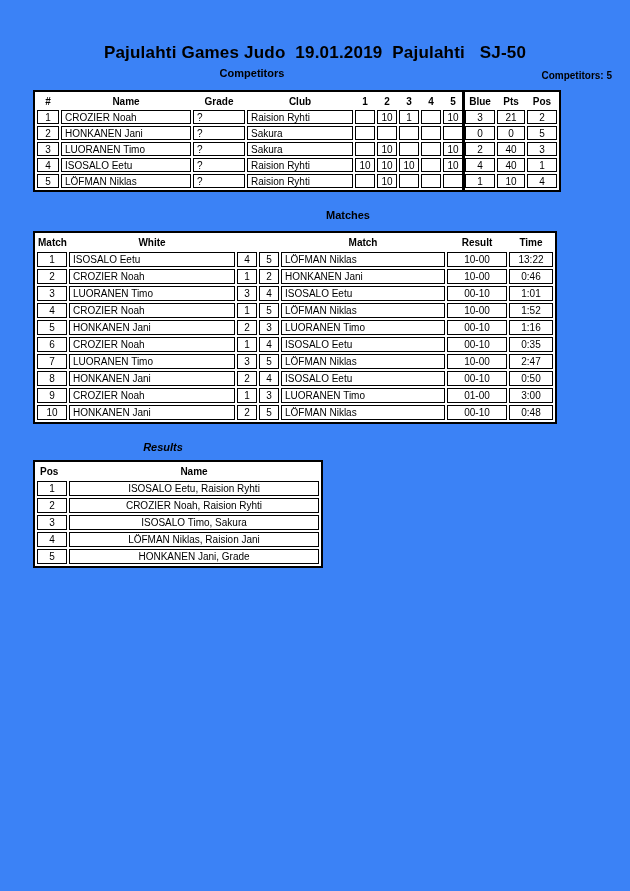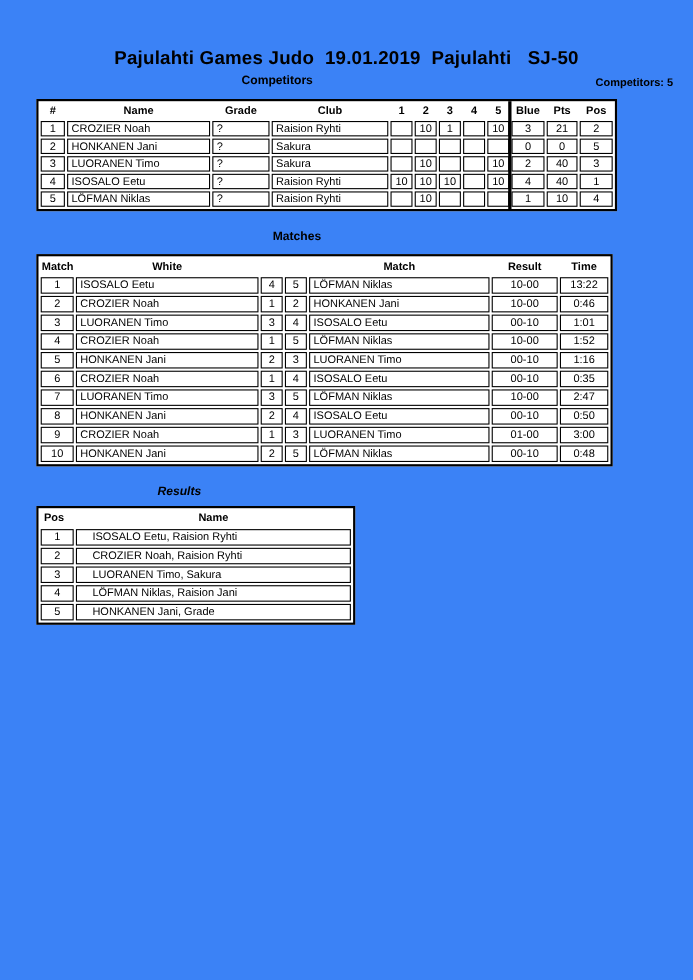--- a/index.html
+++ b/index.html
@@ -25,21 +25,21 @@
     letter-spacing: 0.2px;
   }
   .section-heading {
     position: absolute;
     width: 200px;
     text-align: center;
     font-size: 11px;
     font-weight: bold;
   }
   #heading-competitors { top: 67px; left: 152px; }
-  #heading-matches    { top: 209px; left: 170px; }
+  #heading-matches    { top: 209px; left: 170px; text-align: right; }
   #heading-results    { top: 441px; left: 63px; font-style: italic; }
   .competitors-count {
     position: absolute;
     top: 70px;
     right: 18px;
     font-size: 10px;
     font-weight: bold;
   }
   .tbl-wrap {
     position: absolute;
@@ -76,21 +76,21 @@
   #tbl-competitors td:nth-child(3),
   #tbl-competitors td:nth-child(4) { text-align: left; padding: 0 3px; }
 
   
   #tbl-matches th:first-child { text-align: right; padding-left: 1px; }
   #tbl-matches td:nth-child(2),
   #tbl-matches td:nth-child(5) { text-align: left; padding: 0 3px; }
 
   
   #tbl-results th:first-child { text-align: left; padding-left: 3px; }
-  #tbl-results td:nth-child(2) { text-align: left; padding: 0 14px; }
+  #tbl-results td:nth-child(2) { text-align: center; padding: 0 14px; }
 
   .group-divider {
     position: absolute;
     top: 0;
     bottom: 0;
     width: 3px;
     background: #000000;
   }
   #divider-wins { left: 427px; }
 </style>
@@ -350,21 +350,21 @@
           <tr>
             <td>1</td>
             <td>ISOSALO Eetu, Raision Ryhti</td>
           </tr>
           <tr>
             <td>2</td>
             <td>CROZIER Noah, Raision Ryhti</td>
           </tr>
           <tr>
             <td>3</td>
-            <td>LUORANEN Timo, Sakura</td>
+            <td>ISOSALO Timo, Sakura</td>
           </tr>
           <tr>
             <td>4</td>
             <td>LÖFMAN Niklas, Raision Jani</td>
           </tr>
           <tr>
             <td>5</td>
             <td>HONKANEN Jani, Grade</td>
           </tr>
         </tbody>

